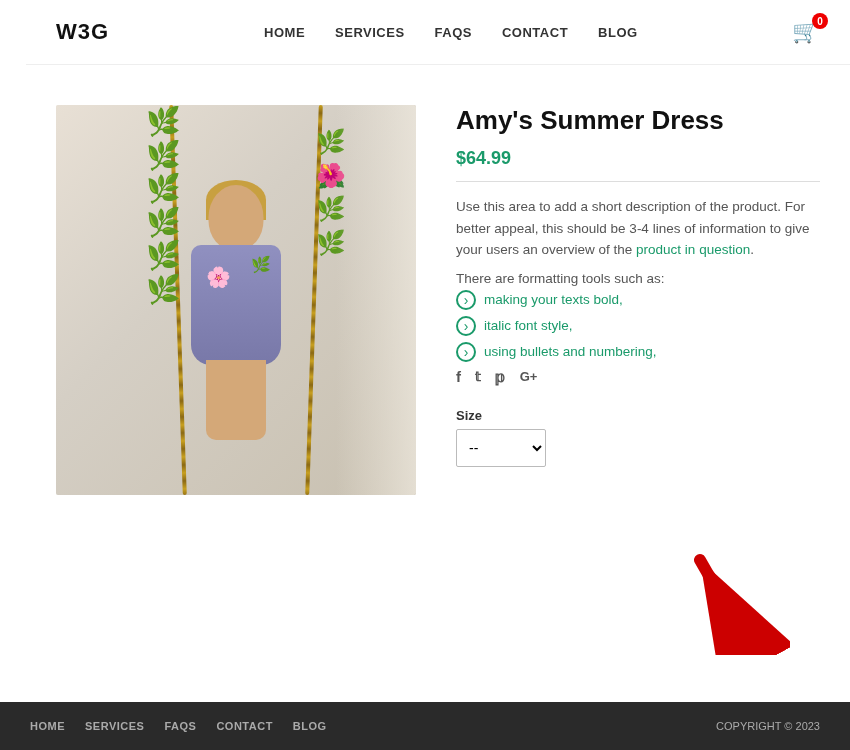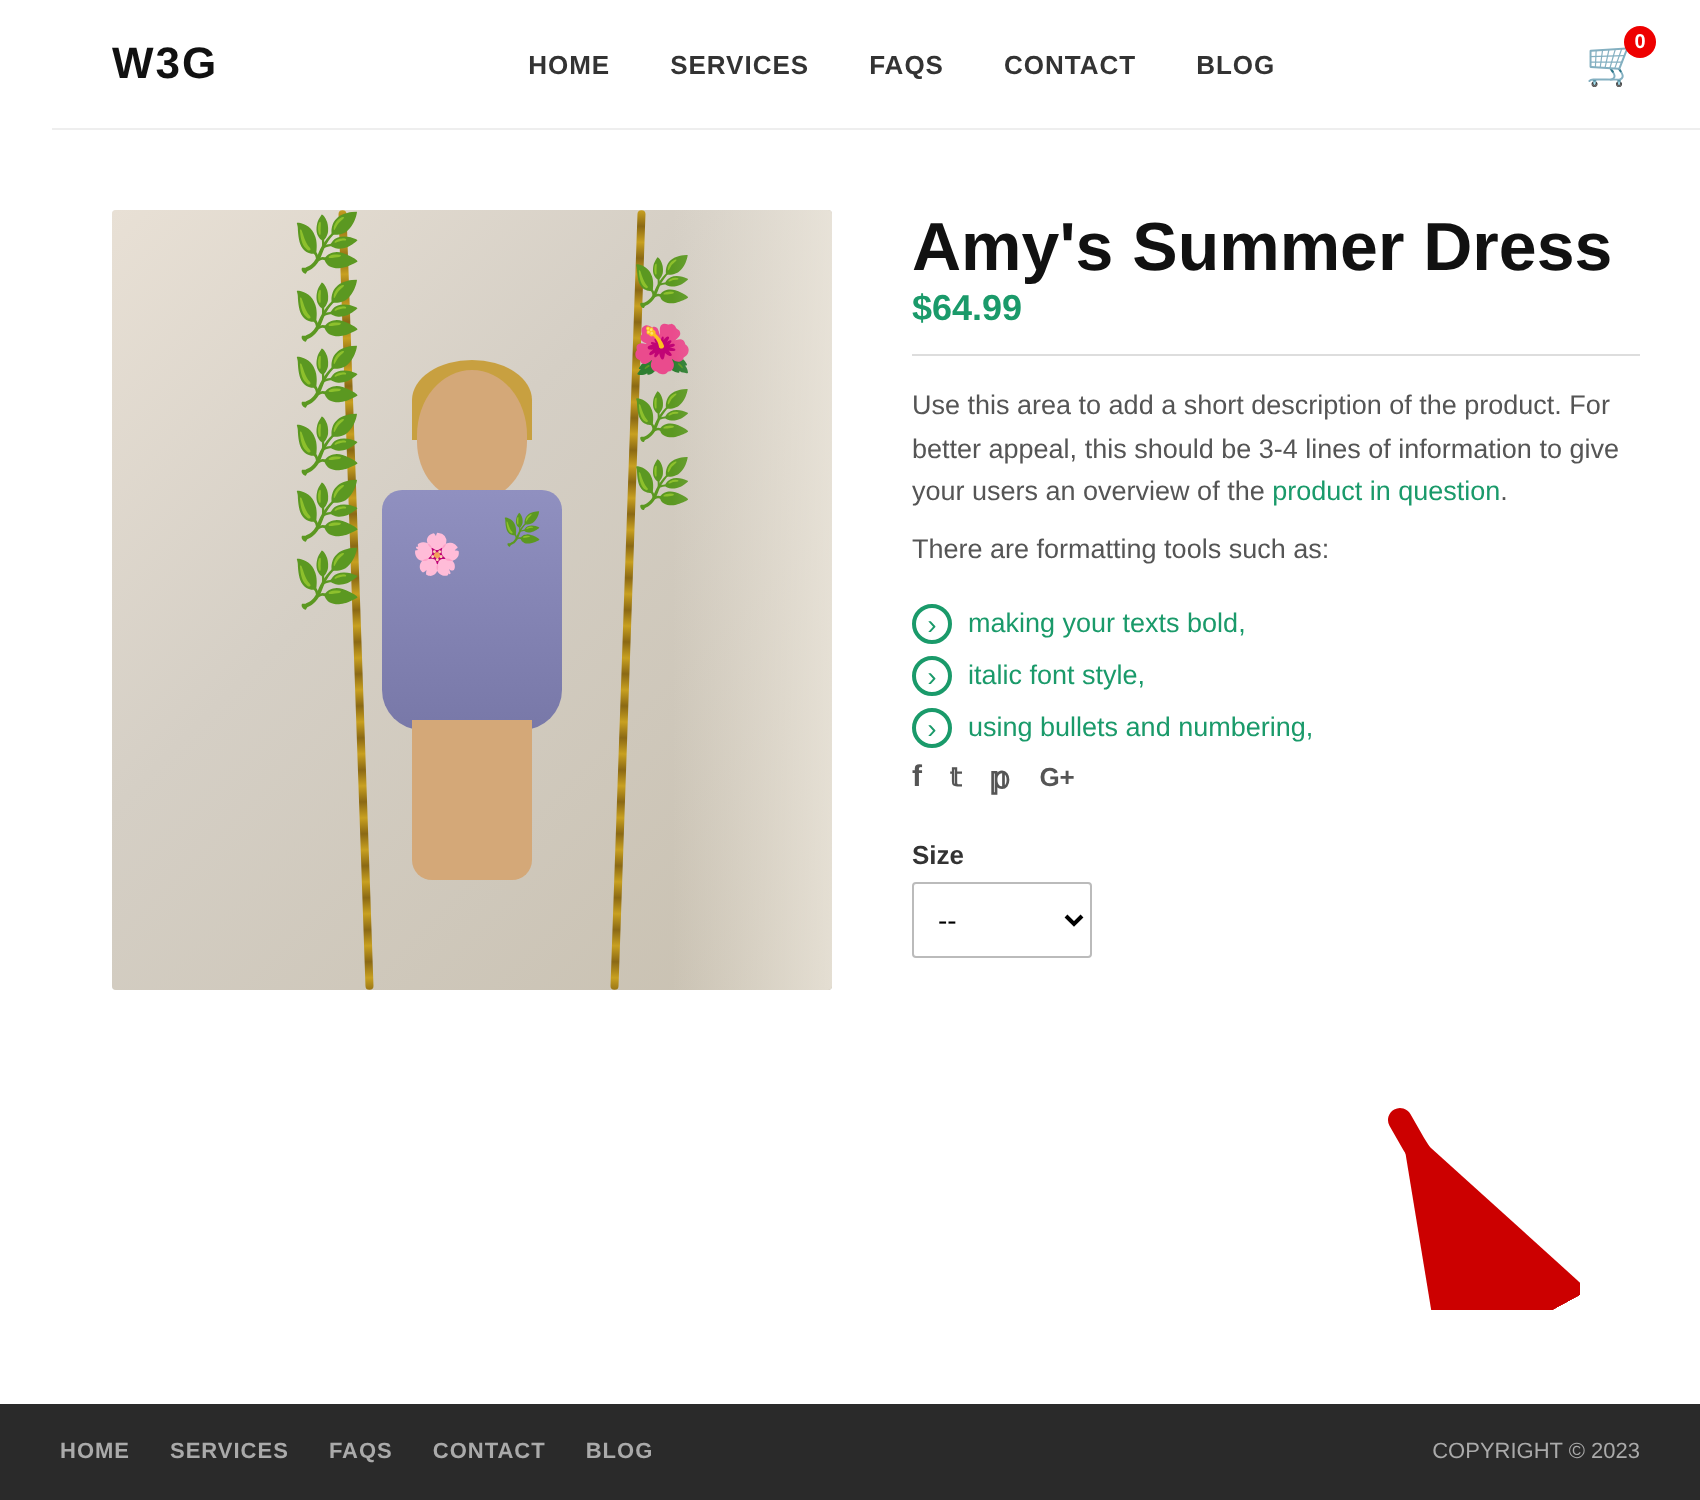--- a/index.html
+++ b/index.html
@@ -186,23 +186,24 @@
       line-height: 1.4;
       color: #2d7a2d;
     }
 
     
     .product-info {
       flex: 1;
       padding-top: 0;
     }
     .product-title {
-      font-size: 34px;
+      font-size: 26px;
       font-weight: 700;
       color: #111;
+      margin-bottom: 12px;
     }
     .product-price {
       font-size: 18px;
       font-weight: 700;
       color: #1a9a6a;
       margin-bottom: 12px;
     }
     .product-divider {
       border: none;
       border-top: 1px solid #ddd;
@@ -210,21 +211,21 @@
     }
     .product-desc {
       color: #555;
       line-height: 1.6;
       margin-bottom: 10px;
       font-size: 13.5px;
     }
     .product-desc a { color: #1a9a6a; text-decoration: none; }
     .features-intro {
       color: #555;
-      margin-bottom: 20px;
+      margin-bottom: 4px;
       font-size: 13.5px;
     }
     .feature-list {
       list-style: none;
     }
     .feature-list li {
       display: flex;
       align-items: center;
       gap: 8px;
       margin-bottom: 6px;

